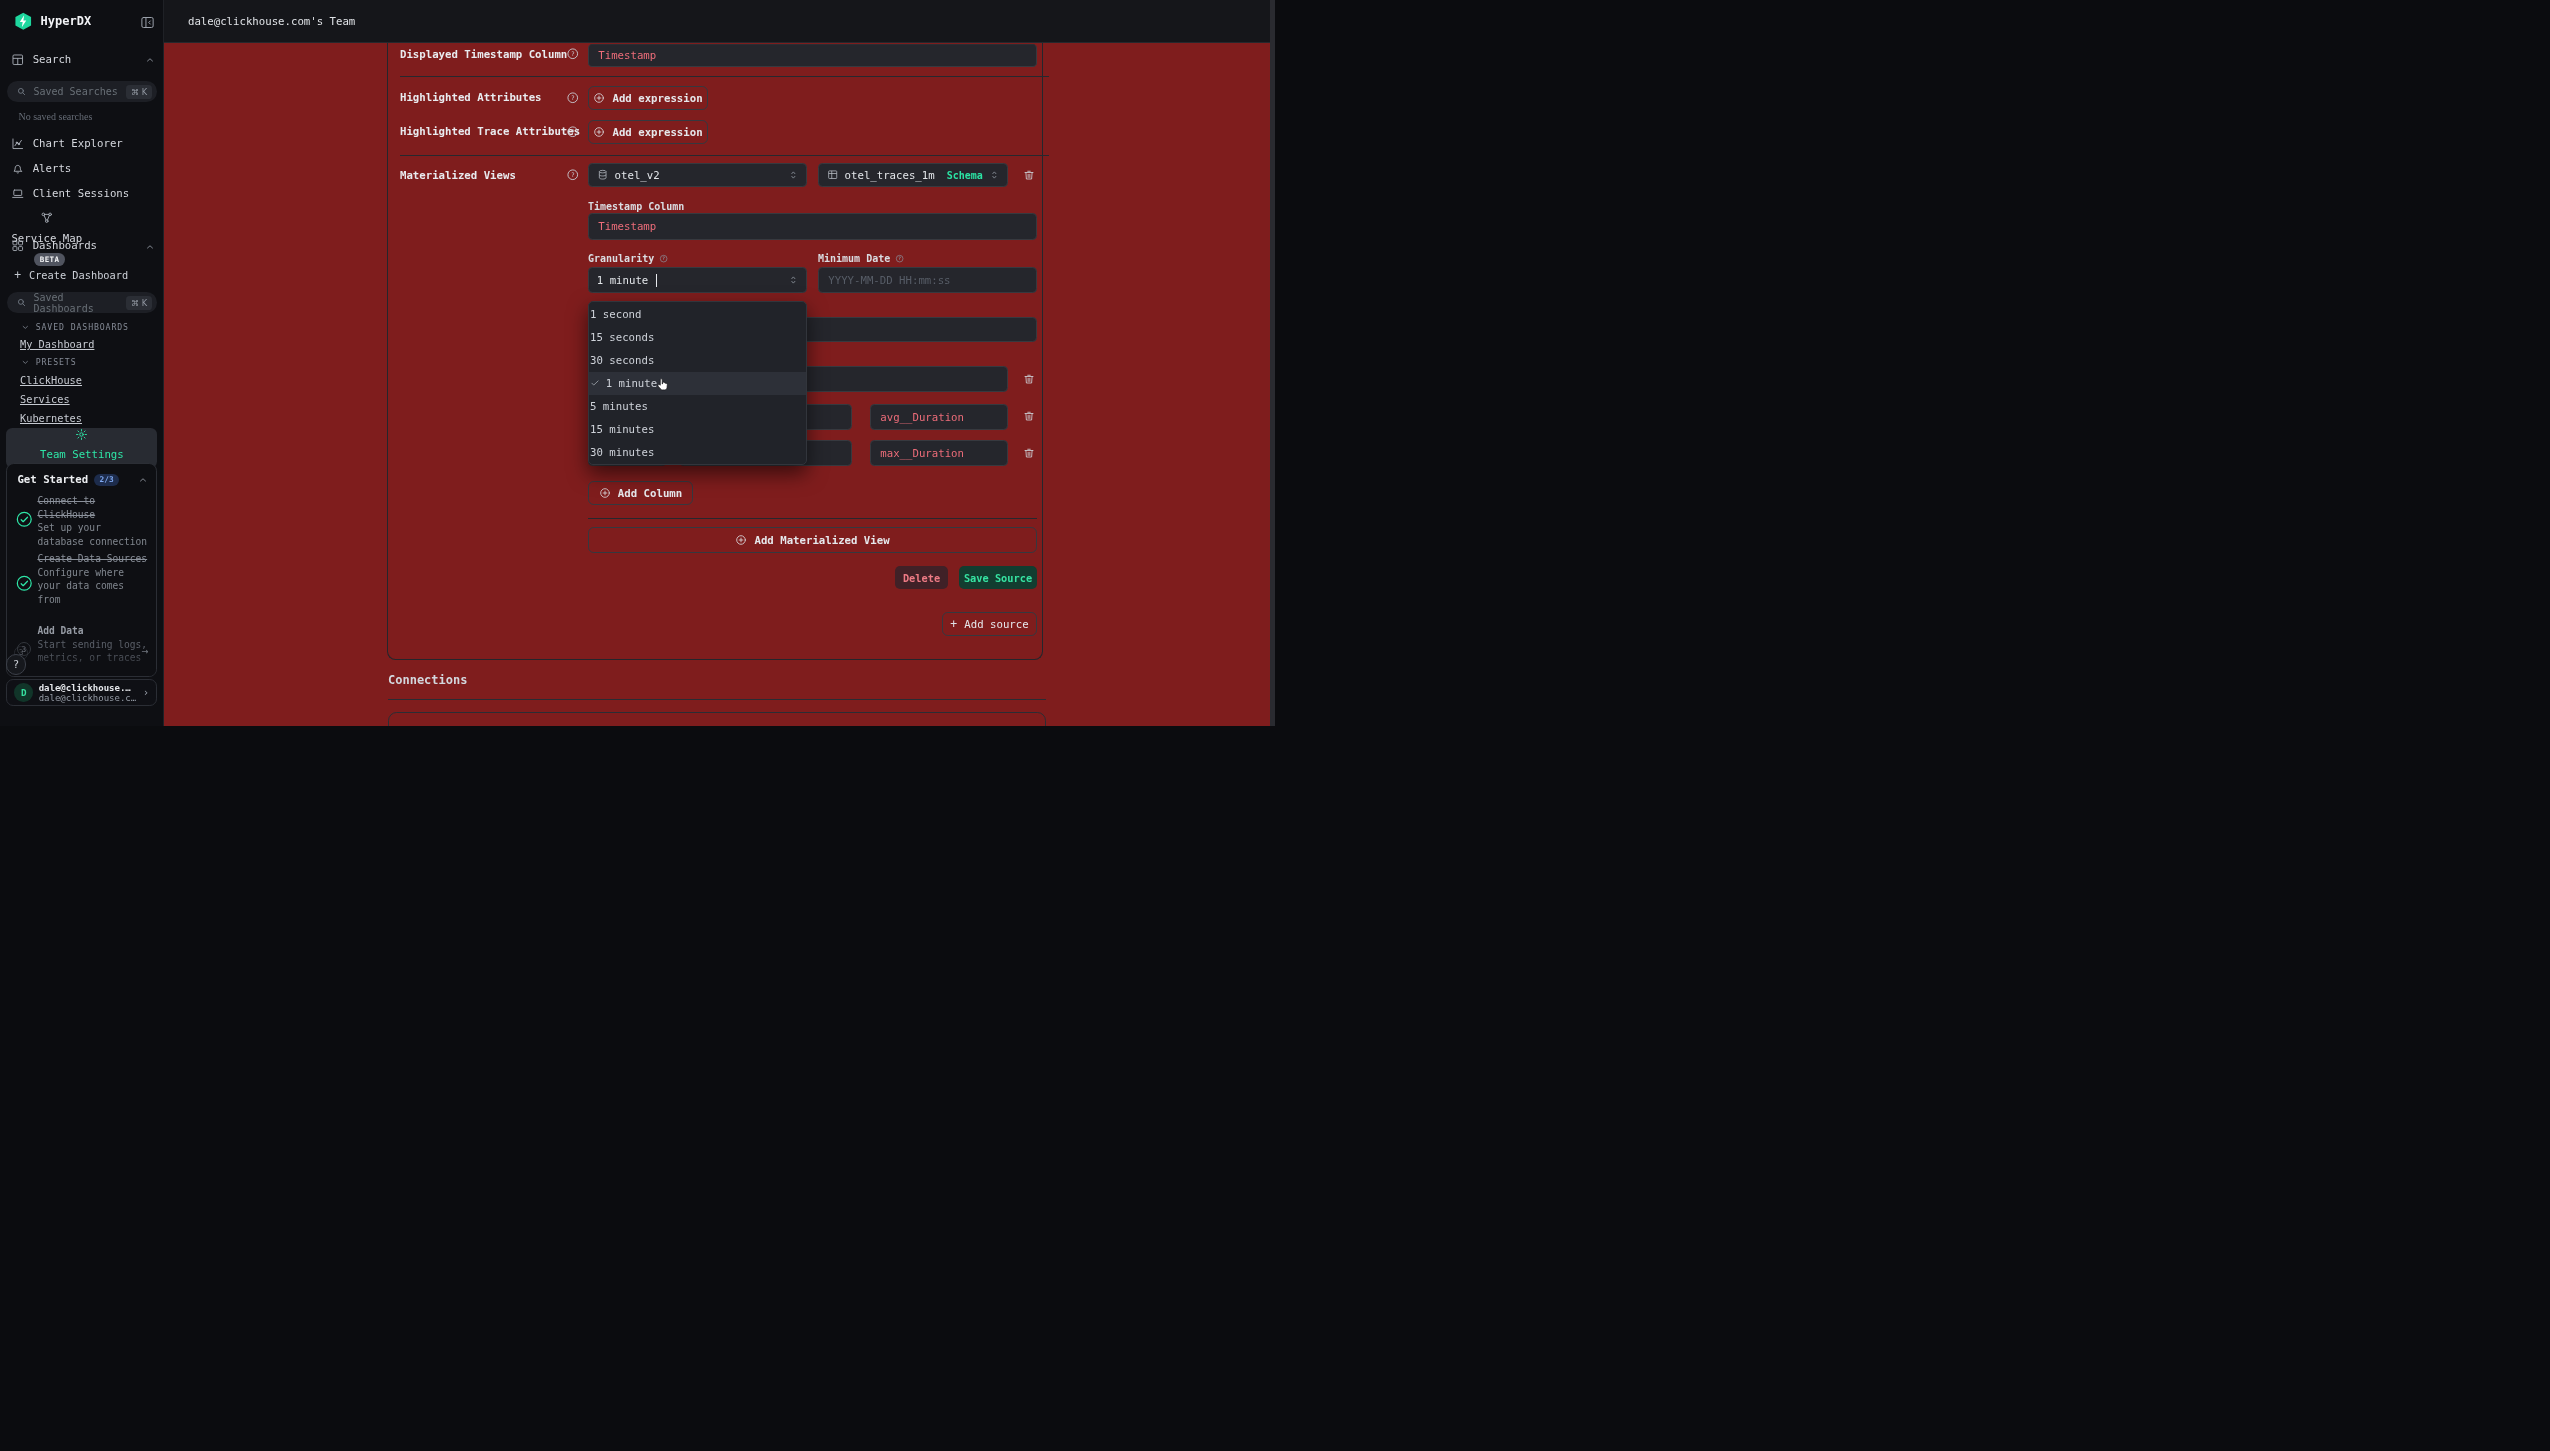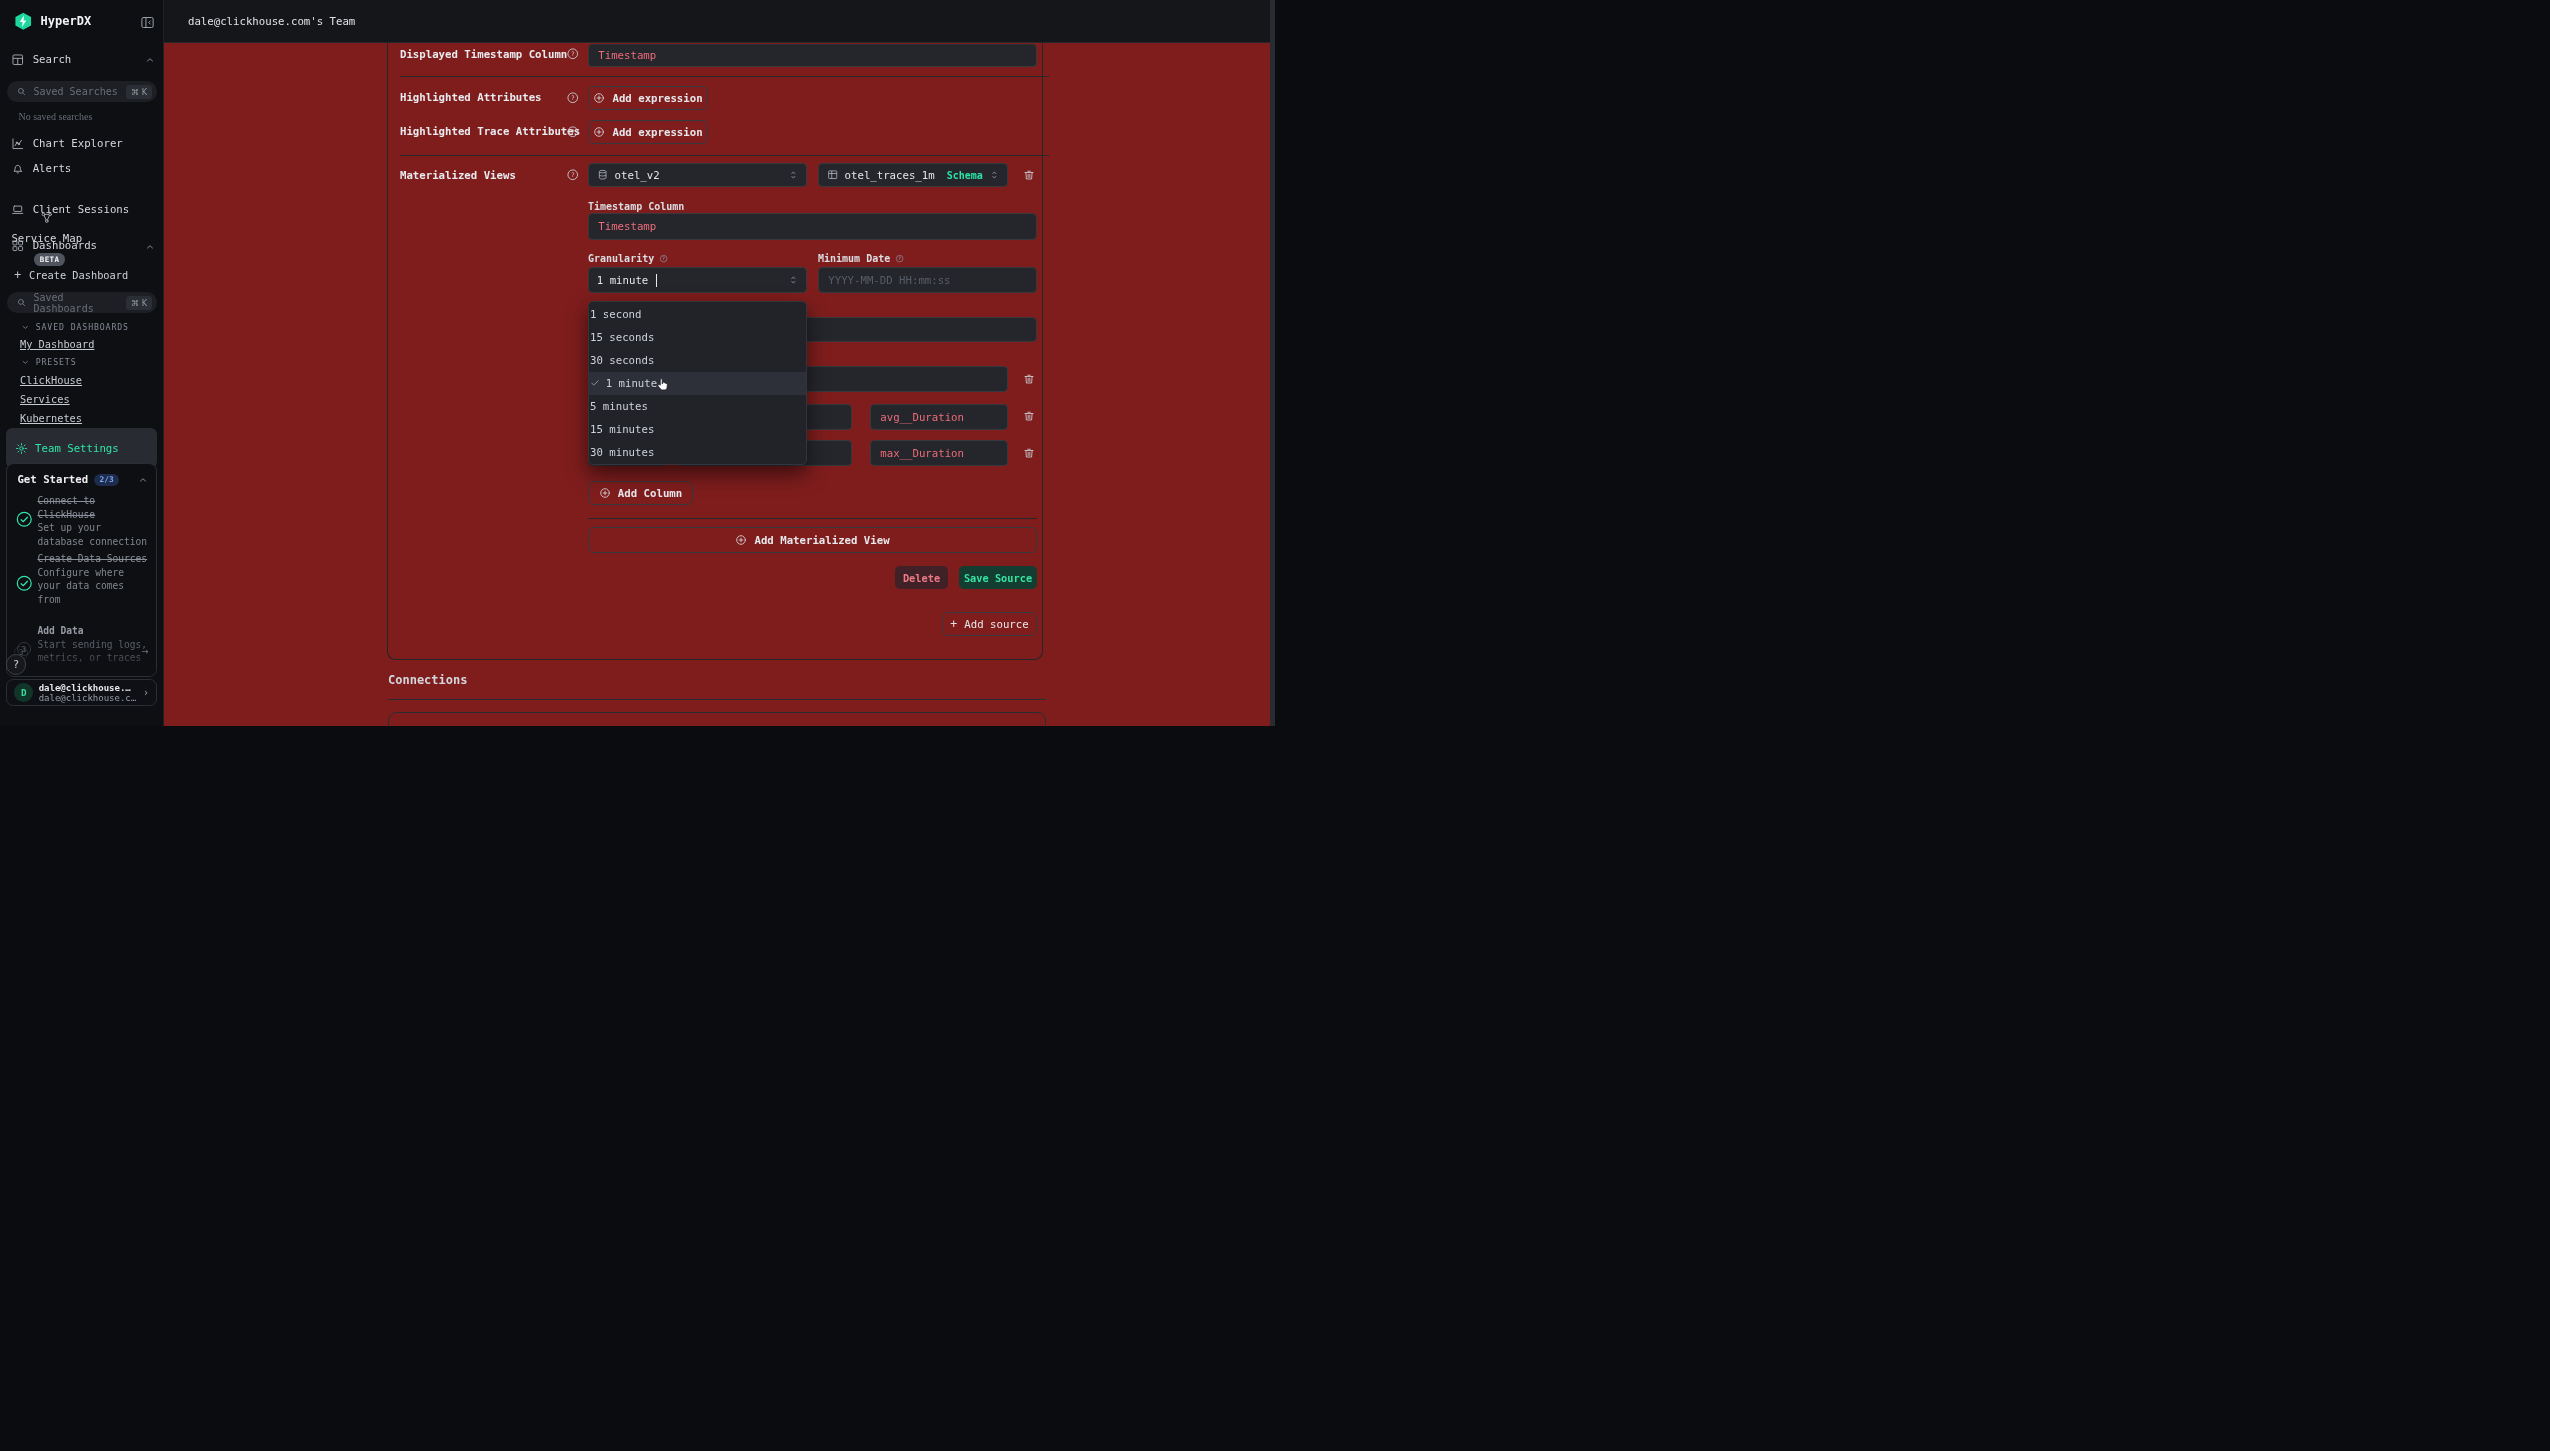--- a/index.html
+++ b/index.html
@@ -16,21 +16,21 @@
   .navitem .ic{color:#aab0b9;}
   .navchev{position:absolute;left:145px;color:#99a0aa;}
   .pill{position:absolute;left:7.1px;width:150px;height:21.4px;border-radius:10.7px;background:#1d1f25;display:flex;align-items:center;gap:6.4px;padding:0 5px 0 9.3px;}
   .pill .ph{font-size:10px;color:#697077;flex:1;}
   .pill .ic{color:#737a84;}
   .kbd{background:#2b2e35;color:#9298a2;font-size:8.2px;border-radius:3.6px;padding:2.1px 5px;font-family:"DejaVu Sans",sans-serif;}
   .mutednote{position:absolute;left:18.5px;font-size:10px;color:#666c76;font-family:Liberation Serif, serif;}
   .badge-beta{background:#50545f;color:#f2f3f5;font-size:7.5px;font-weight:bold;border-radius:6.4px;padding:1.8px 5.7px;letter-spacing:0.4px;}
   .subhead{position:absolute;left:21.4px;display:flex;align-items:center;gap:5.7px;font-size:8.2px;letter-spacing:0.9px;color:#858b96;}
   .subitem{position:absolute;left:20px;font-size:10.3px;color:#c6cad1;height:15.7px;display:flex;align-items:center;text-decoration:underline;}
-  .active-item{position:absolute;left:6.4px;top:428px;width:151px;height:40px;background:#282b32;border-radius:6.4px;display:flex;align-items:center;gap:7.1px;padding:0 8.6px;color:#2ee6a7;font-size:10.7px;}
+  .active-item{position:absolute;left:6.4px;top:428px;width:151px;height:40px;background:#282b32;border-radius:6.4px;display:flex;align-items:center;gap:7.1px;padding:0 8.6px;color:#2ee6a7;font-size:10.7px;flex-direction:column;}
   .gscard{position:absolute;left:6.4px;top:463px;width:151px;height:214px;border:0.7px solid #2b2e35;border-radius:7.8px;background:#0e0f13;overflow:hidden;}
   .gstitle{position:absolute;left:10px;top:9.3px;display:flex;align-items:center;gap:5.7px;}
   .gstitle b{font-size:10.7px;color:#eef0f3;}
   .badge-23{background:#1d2c4c;color:#7fa9f2;font-size:7.8px;font-weight:bold;border-radius:6.4px;padding:1.8px 5.7px;}
   .gschev{position:absolute;right:8.6px;top:10.7px;color:#9aa0aa;}
   .gs-check{position:absolute;left:7.8px;color:#2ee6a7;}
   .gs-num{position:absolute;left:9.3px;width:14.3px;height:14.3px;border:1.1px solid #3c4047;border-radius:50%;color:#8a909a;
           font-size:7.8px;display:flex;align-items:center;justify-content:center;opacity:.8;}
   .gs-text{position:absolute;left:30px;width:114px;font-size:9.6px;line-height:13.5px;}
   .gs-strike{color:#8a909a;text-decoration:line-through;}
@@ -154,21 +154,21 @@
     <div class="navitem" style="top:160px;">
       <span class="ic">
         <svg width="13.5" height="13.5" viewBox="0 0 24 24" fill="none" stroke="currentColor" stroke-width="1.6" stroke-linecap="round" stroke-linejoin="round">
             <path d="M18.5 16.5h-13c1.3-1.4 1.9-3.2 1.9-5.5 0-3 2-5 4.6-5s4.6 2 4.6 5c0 2.3.6 4.1 1.9 5.5z"></path>
             <path d="M10.4 19a1.9 1.9 0 003.2 0"></path>
           </svg>
       </span>
       <span>Alerts</span>
     </div>
 
-    <div class="navitem" style="top:185px;margin-top:16px;">
+    <div class="navitem" style="top:185px;">
       <span class="ic">
         <svg width="13.5" height="13.5" viewBox="0 0 24 24" fill="none" stroke="currentColor" stroke-width="1.6" stroke-linecap="round" stroke-linejoin="round">
             <rect x="5" y="5.5" width="14" height="9.5" rx="1.2"></rect>
             <path d="M3 18.5h18"></path>
           </svg>
       </span>
       <span>Client Sessions</span>
     </div>
 
     <div class="navitem" style="top:211px;flex-direction:column;">

